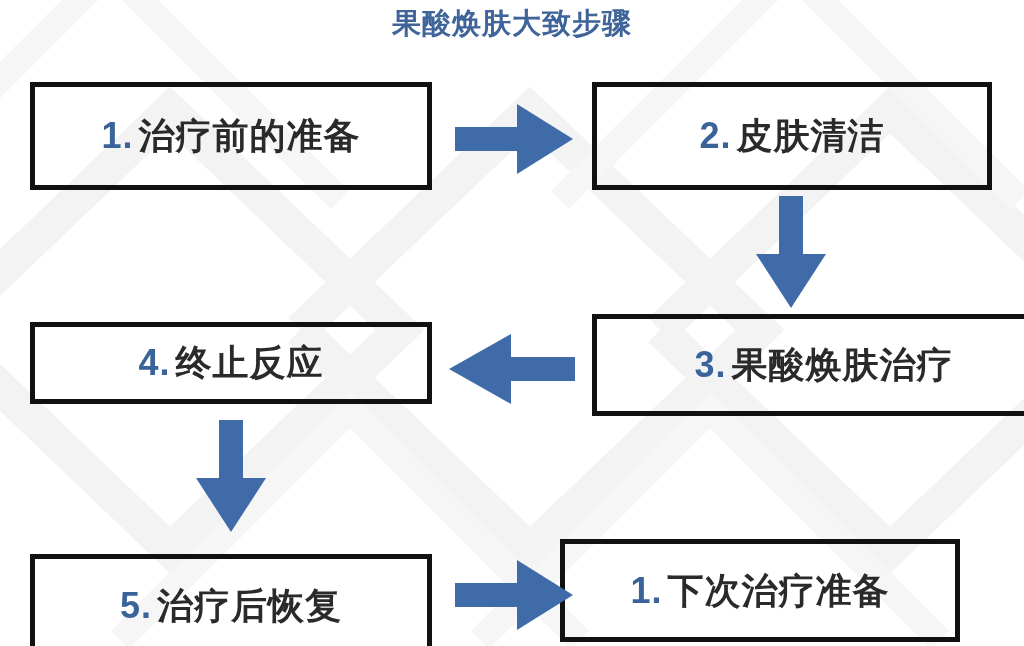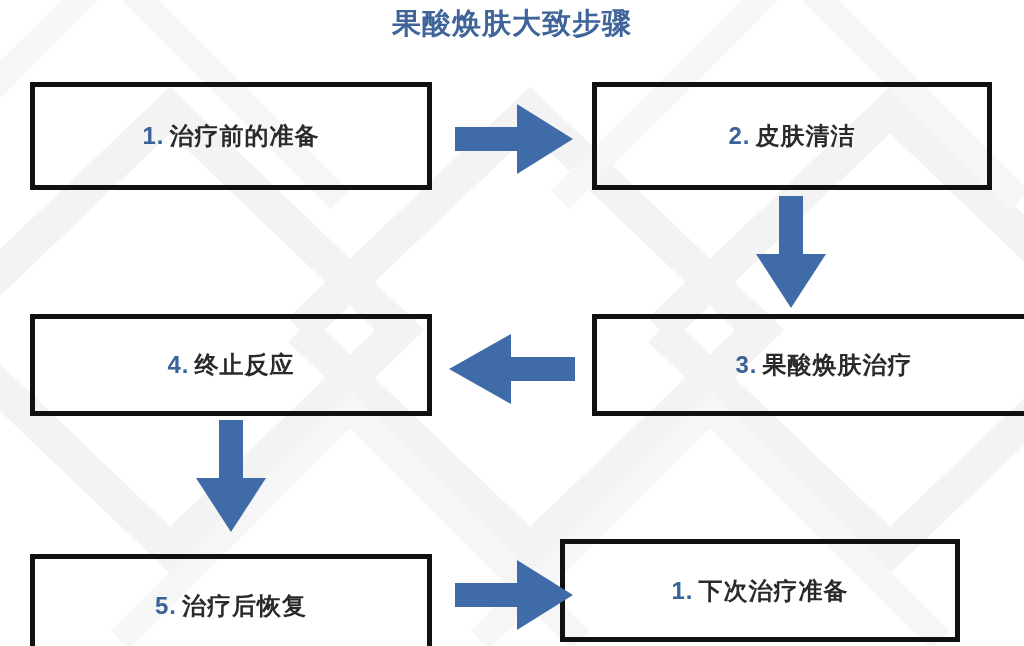--- a/index.html
+++ b/index.html
@@ -48,38 +48,38 @@
     position: absolute;
     box-sizing: border-box;
     border: 5px solid #111111;
     background: transparent;
     display: flex;
     align-items: center;
     justify-content: center;
     z-index: 2;
   }
   .step-label {
-    font-size: 24px;
+    font-size: 36px;
     font-weight: bold;
     color: #2A2A2A;
     letter-spacing: 1px;
     white-space: nowrap;
     line-height: 1;
   }
   .step-num {
     color: #3A6399;
     margin-right: 5px;
     font-weight: bold;
   }
 
   
   #box-1 { left: 30px;  top: 82px;  width: 402px; height: 108px; }
   #box-2 { left: 592px; top: 82px;  width: 400px; height: 108px; }
   #box-3 { left: 592px; top: 314px; width: 464px; height: 102px; }
-  #box-4 { left: 30px;  top: 314px; width: 402px; height: 102px; }
+  #box-4 { left: 30px;  top: 322px; width: 402px; height: 82px; }
   #box-5 { left: 30px;  top: 539px; width: 402px; height: 103px; margin-top: 15px; }
   #box-6 { left: 560px; top: 539px; width: 400px; height: 103px; }
 
   
   .arrow {
     position: absolute;
     z-index: 2;
   }
   #arrow-1-2 { left: 455px; top: 100px; width: 118px; height: 78px; }
   #arrow-2-3 { left: 752px; top: 196px; width: 78px; height: 112px; }

